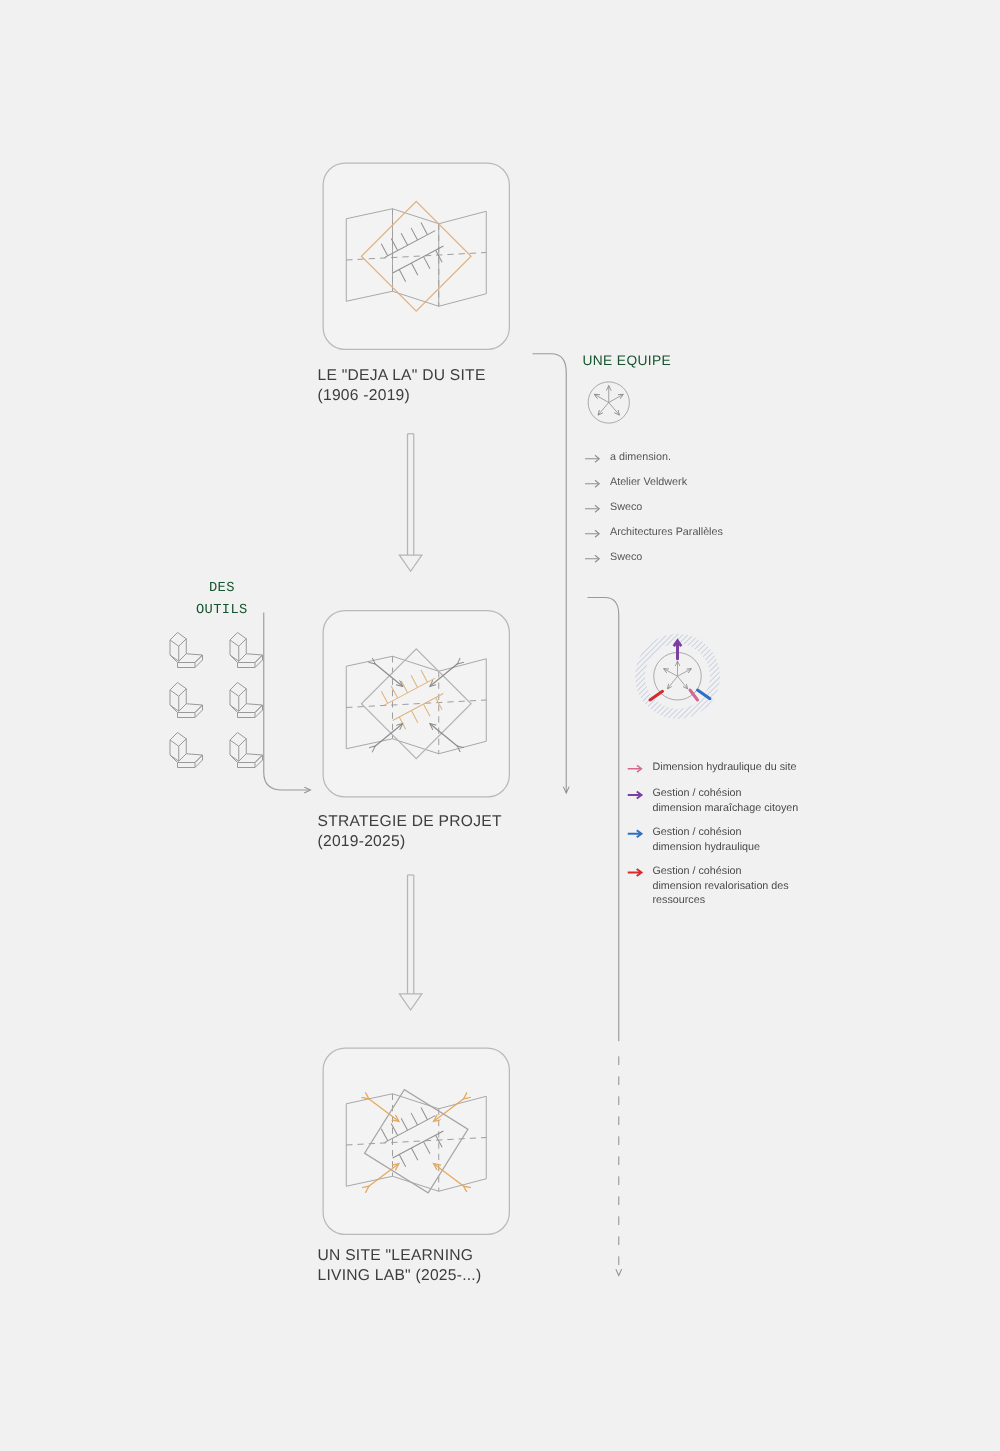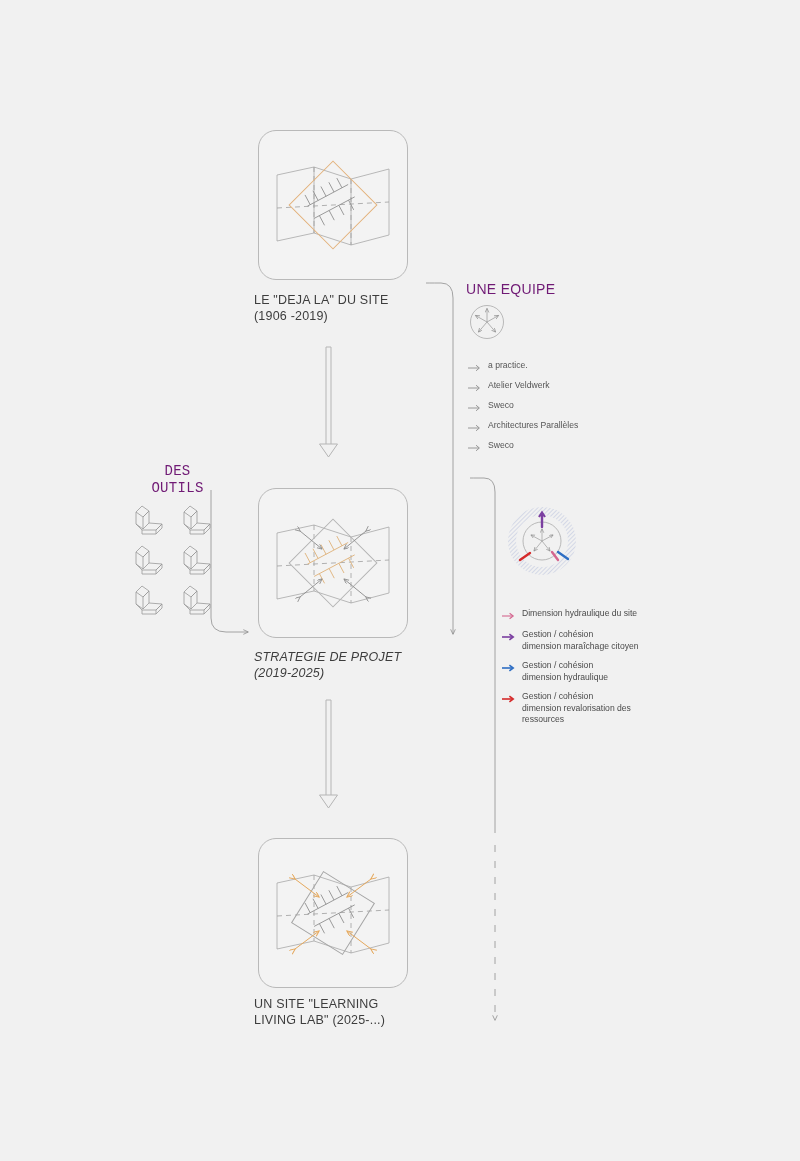--- a/index.html
+++ b/index.html
@@ -39,24 +39,24 @@
   .caption {
     position: absolute;
     font-size: 12.5px;
     line-height: 16px;
     letter-spacing: .2px;
     color: #3d3d3d;
     white-space: pre-line;
   }
   .section-title {
     position: absolute;
-    font-size: 14px;
+    font-size: 11px;
     line-height: 17px;
     letter-spacing: .3px;
-    color: #701a75;
+    color: #14532d;
     white-space: pre-line;
   }
   .section-title.center { text-align: center; font-family: Liberation Mono, monospace; }
 
   
   .list { position: absolute; }
   .list-row {
     display: flex;
     align-items: flex-start;
     margin-bottom: 8px;
@@ -171,21 +171,21 @@
       </g>
 
       <g stroke="#8a8a8a" stroke-width=".9" fill="none" marker-end="url(#ahGray)" marker-start="url(#ahGray)">
         <path d="M41,42 L63,60"></path>
         <path d="M107,42 L85,60"></path>
         <path d="M41,108 L63,90"></path>
         <path d="M107,108 L85,90"></path>
       </g>
     </svg>
   </div>
-  <div class="caption" style="left:254px; top:649px; width:210px;font-style:italic;">STRATEGIE DE PROJET
+  <div class="caption" style="left:254px; top:649px; width:210px;">STRATEGIE DE PROJET
 (2019-2025)</div>
 
   <div class="panel" style="left:258px; top:838px;">
     <svg width="148" height="148" viewBox="0 0 148 148">
       <g stroke="#a8a8a8" stroke-width=".8" fill="none">
         <path d="M18,44 L55,36 L92,48 L130,38 L130,104 L92,114 L55,102 L18,110 Z"></path>
       </g>
       <g stroke="#9e9e9e" stroke-width=".8" fill="none" stroke-dasharray="5 4">
         <path d="M55,36 L55,102"></path>
         <path d="M92,48 L92,114"></path>
@@ -315,21 +315,21 @@
   </div>
 
   <div class="list team" style="left:468px; top:360px; width:200px;">
     <div class="list-row">
       <span class="arrow">
         <svg width="13" height="8" viewBox="0 0 13 8">
             <path d="M0,4 L11,4" stroke="#8f8f8f" stroke-width=".9" fill="none"></path>
             <path d="M8,1.2 L11.4,4 L8,6.8" stroke="#8f8f8f" stroke-width=".9" fill="none"></path>
           </svg>
       </span>
-      <span class="txt">a practice.</span>
+      <span class="txt">a dimension.</span>
     </div>
     <div class="list-row">
       <span class="arrow">
         <svg width="13" height="8" viewBox="0 0 13 8">
             <path d="M0,4 L11,4" stroke="#8f8f8f" stroke-width=".9" fill="none"></path>
             <path d="M8,1.2 L11.4,4 L8,6.8" stroke="#8f8f8f" stroke-width=".9" fill="none"></path>
           </svg>
       </span>
       <span class="txt">Atelier Veldwerk</span>
     </div>

